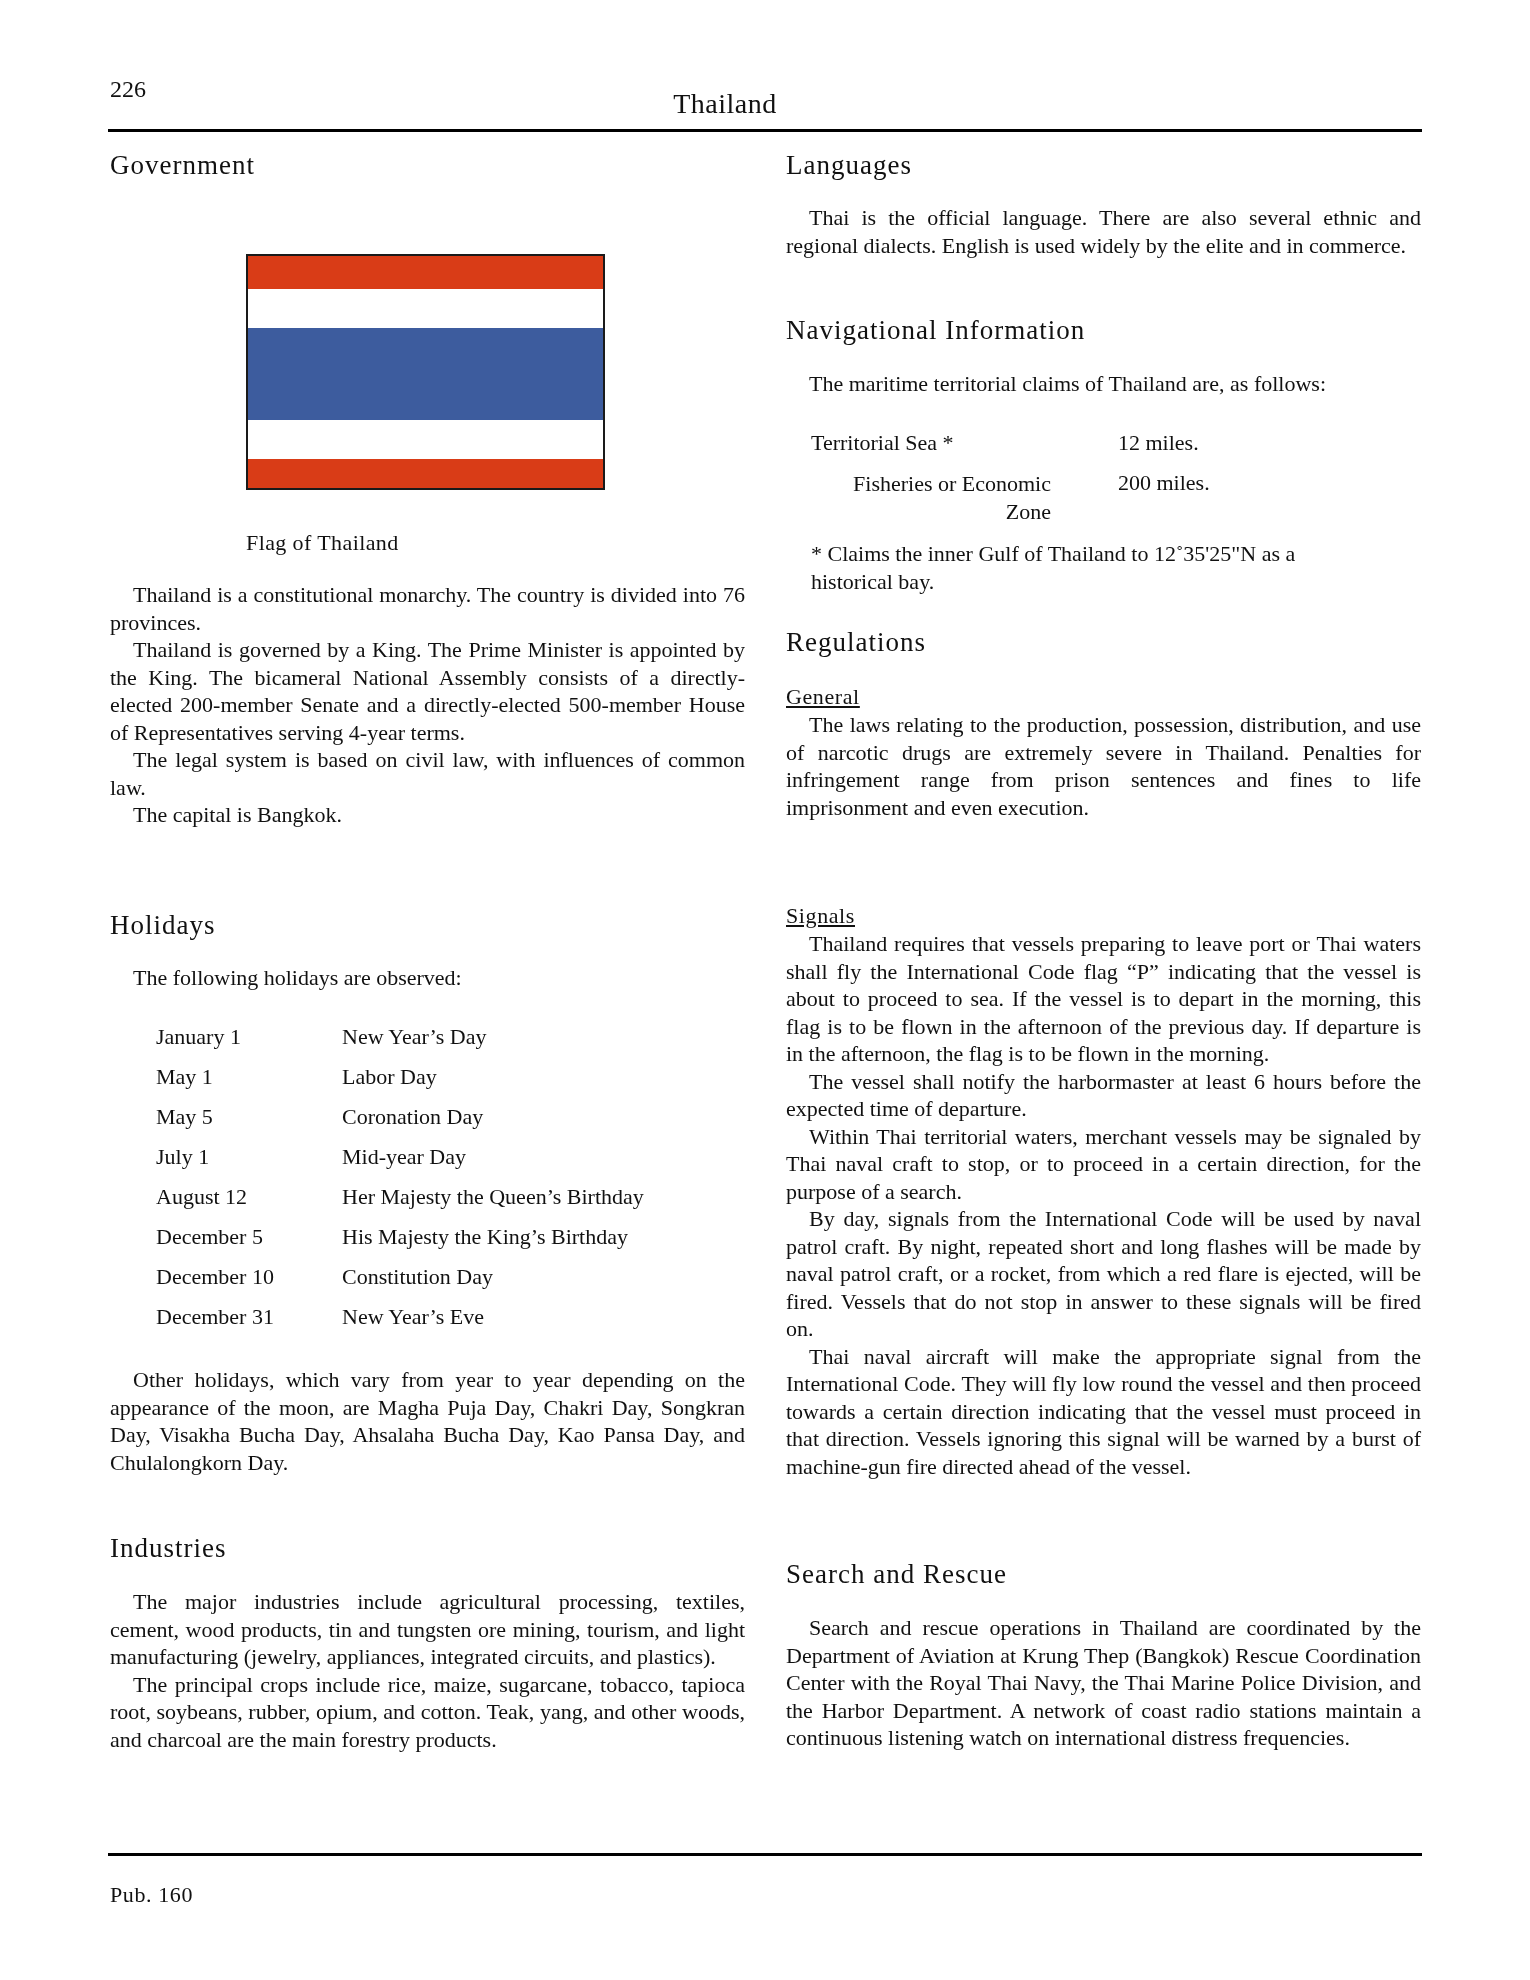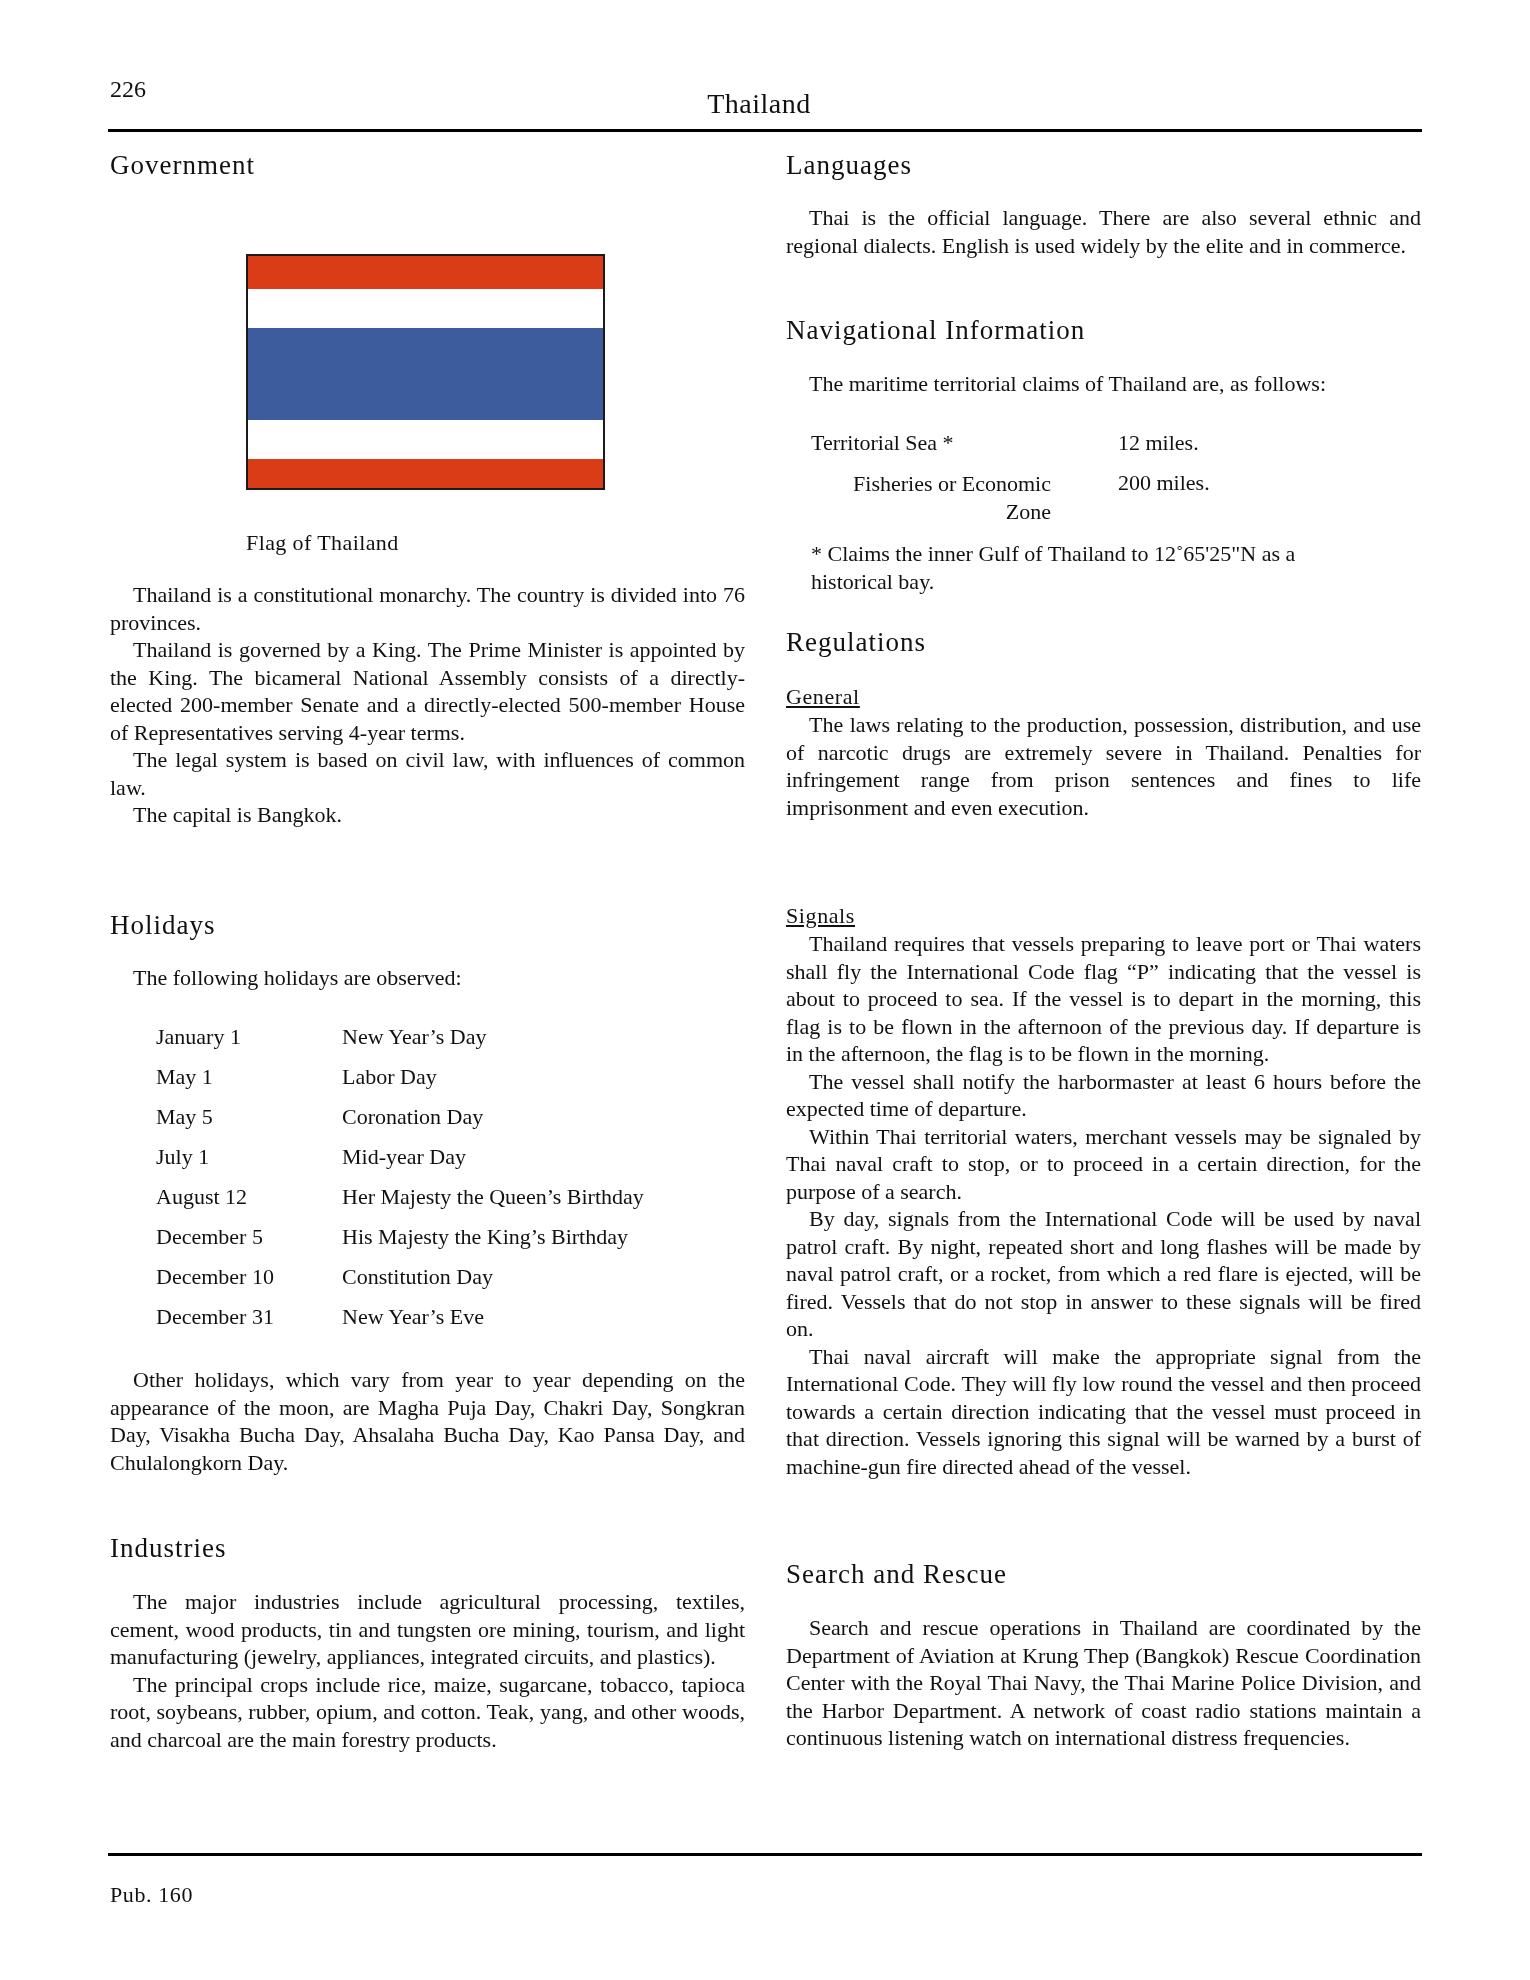--- a/index.html
+++ b/index.html
@@ -1,20 +1,20 @@
 <!DOCTYPE html>
 <html><head>
 <meta charset="utf-8">
 <style>
   html, body { margin:0; padding:0; background:#ffffff; }
   body { width:1530px; height:1980px; position:relative; overflow:hidden;
          font-family:"Liberation Serif", "DejaVu Serif", serif; color:#111; }
   .abs { position:absolute; }
   .pnum { left:110px; top:76px; font-size:24px; }
-  .ptitle { left:0; width:1450px; top:88px; text-align:center; font-size:28px; letter-spacing:0.5px;padding-left:34px; }
+  .ptitle { left:0; width:1450px; top:88px; text-align:center; font-size:28px; letter-spacing:0.5px; }
   .rule { position:absolute; left:108px; width:1314px; height:3px; background:#000; }
   .h { position:absolute; font-size:27px; letter-spacing:1px; font-weight:normal; margin:0; }
   .sub { position:absolute; font-size:22px; letter-spacing:0.6px;text-decoration:underline; }
   .col { position:absolute; width:635px; font-size:22px; line-height:27.5px; }
   .col p { margin:0; text-align:justify; text-indent:23px; }
   .col p.last-left { text-align:left; }
   .flag { position:absolute; left:246px; top:254px; width:359px; height:236px; border:2px solid #1a1a1a; box-sizing:border-box; overflow:hidden; }
   .flag div { width:100%; }
   .caption { position:absolute; left:246px; width:361px; top:530px; text-align:left; font-size:22px; letter-spacing:0.4px; }
   .tbl { position:absolute; font-size:22px;text-align:right; }
@@ -112,21 +112,21 @@
   <div class="row" style="height:40px;">
     <span class="c1">Territorial Sea *</span>
     <span class="c2" style="left:307px;">12 miles.</span>
   </div>
   <div class="row" style="height:68px;">
     <span class="c1" style="width:240px; line-height:27.5px;">Fisheries or Economic Zone</span>
     <span class="c2" style="left:307px;">200 miles.</span>
   </div>
 </div>
 <div class="col" style="left:811px; top:540px; width:560px;">
-  <p class="last-left" style="text-indent:0;">*  Claims the inner Gulf of Thailand to 12˚65'25"N as a historical bay.</p>
+  <p class="last-left" style="text-indent:0;">*  Claims the inner Gulf of Thailand to 12˚35'25"N as a historical bay.</p>
 </div>
 
 <h2 class="h" style="left:786px; top:627px;">Regulations</h2>
 <div class="sub" style="left:786px; top:684px;">General</div>
 <div class="col" style="left:786px; top:711px;">
   <p>The laws relating to the production, possession, distribution, and use of narcotic drugs are extremely severe in Thailand. Penalties for infringement range from prison sentences and fines to life imprisonment and even execution.</p>
 </div>
 
 <div class="sub" style="left:786px; top:903px;">Signals</div>
 <div class="col" style="left:786px; top:930px;">

